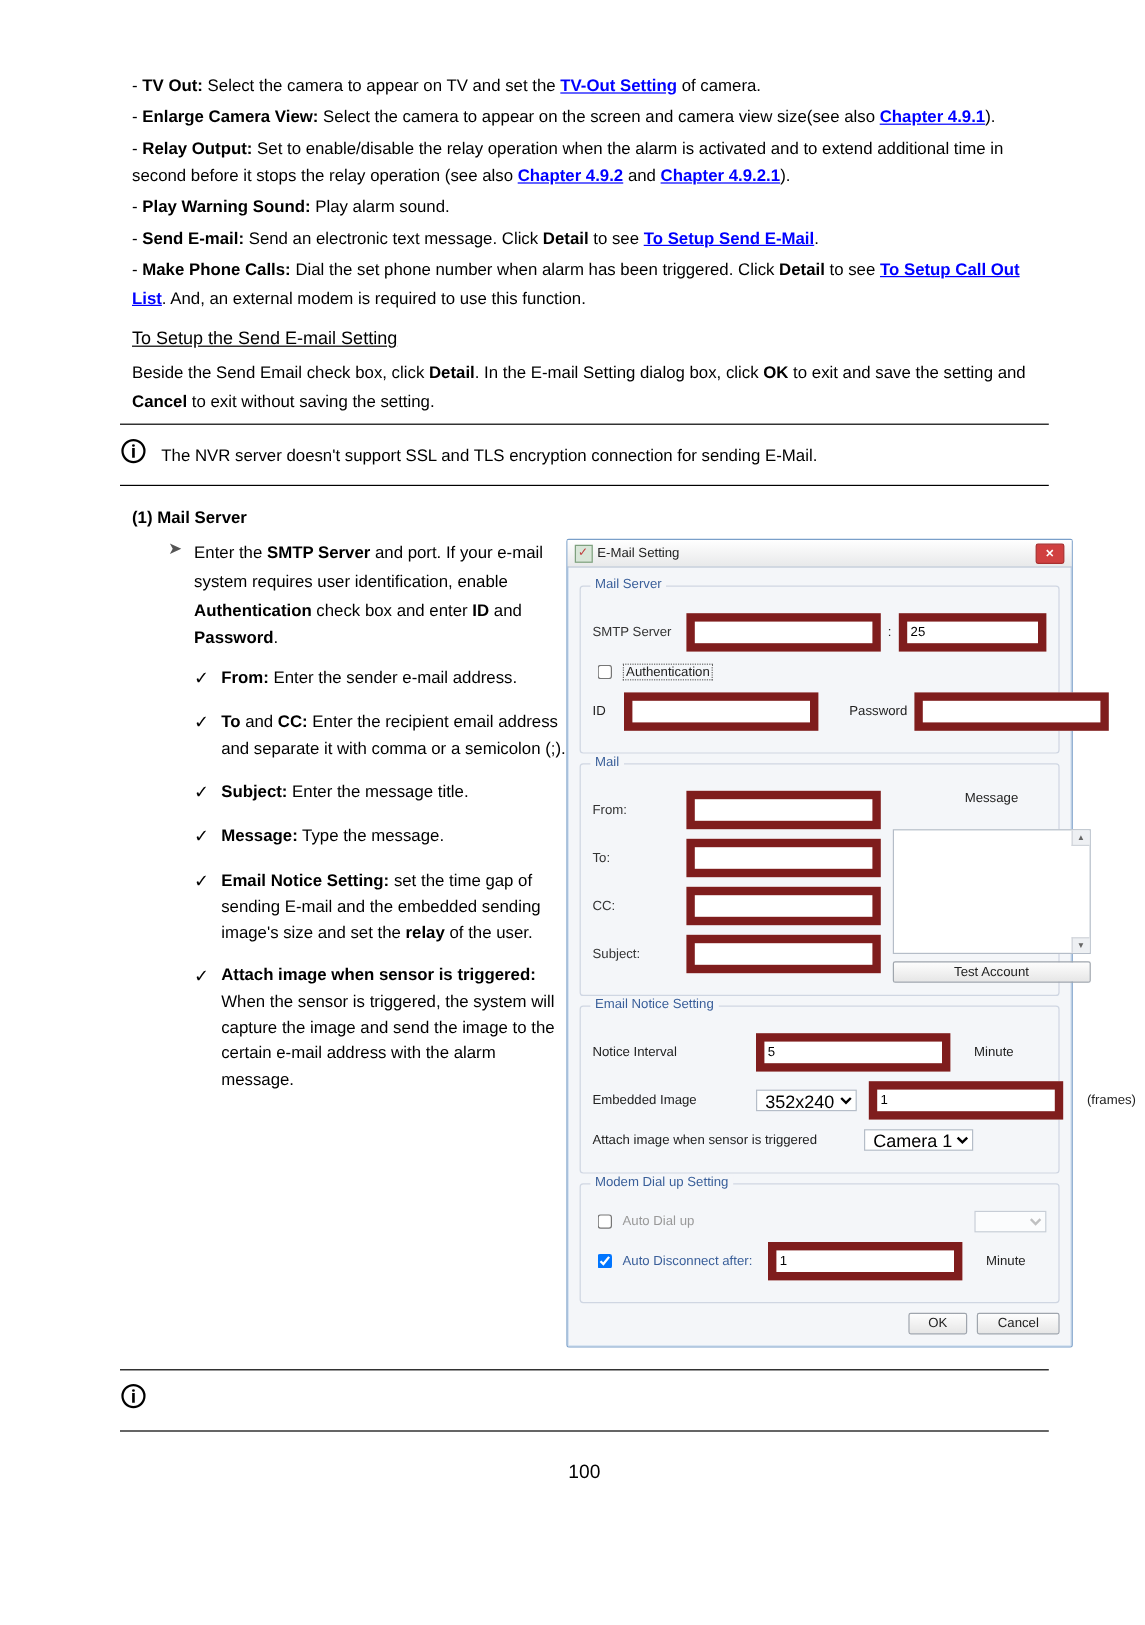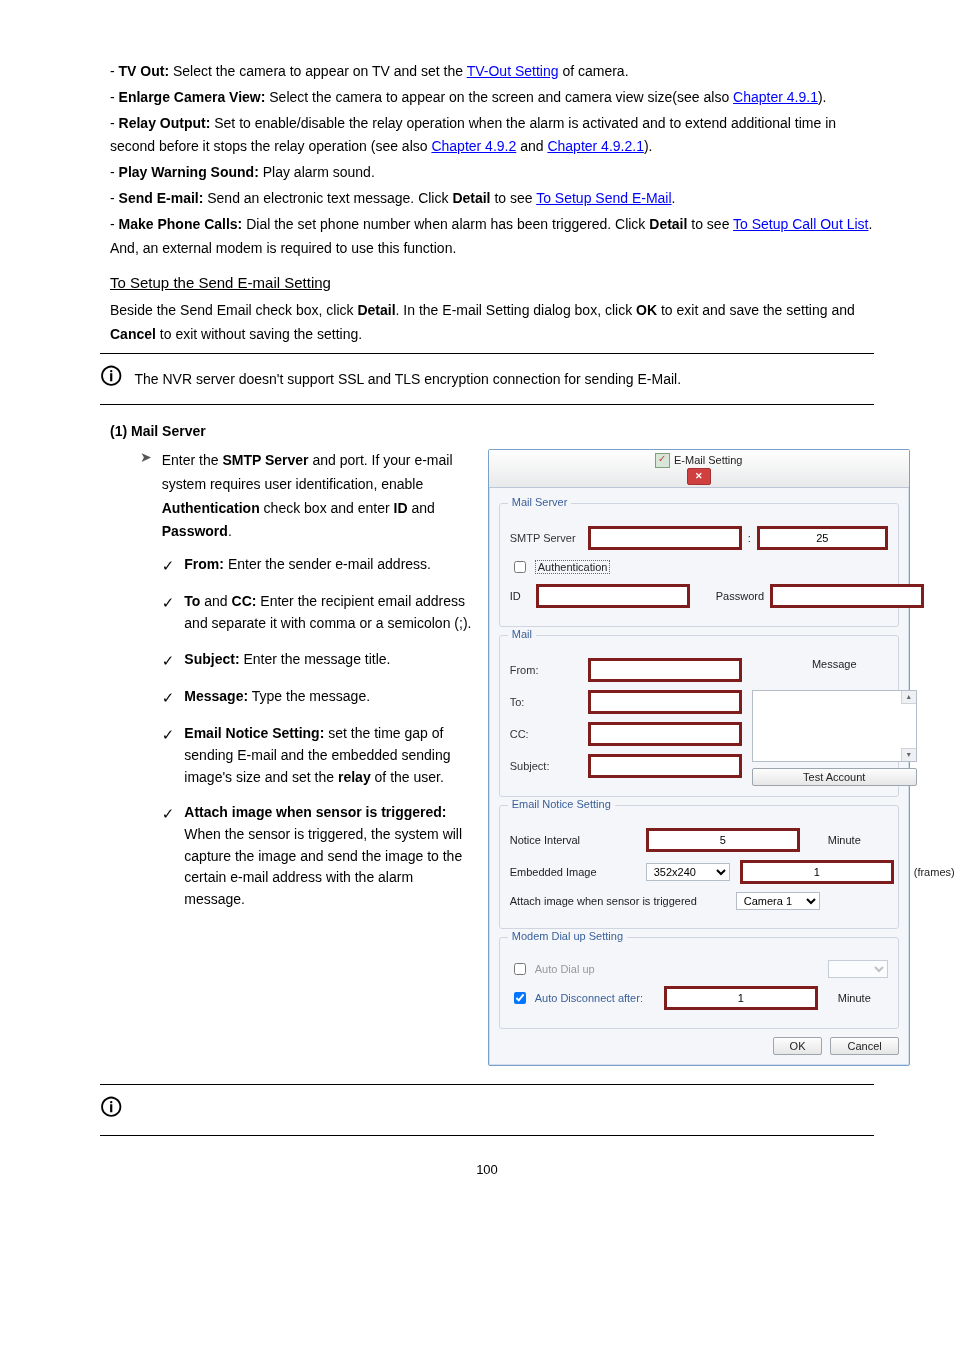--- a/index.html
+++ b/index.html
@@ -17,20 +17,21 @@
   }
   .indent-1 { margin-left: 10px; }
   .indent-2 { margin-left: 40px; }
   .para {
     line-height: 1.7;
     margin-bottom: 2px;
   }
   .link {
     color: #0000ff;
     text-decoration: underline;
+    font-weight: bold;
   }
   .section-head {
     font-size: 15px;
     text-decoration: underline;
     margin-top: 14px;
     margin-bottom: 8px;
   }
   .hr-line {
     border: none;
     border-top: 1px solid #000;
@@ -56,21 +57,21 @@
     margin-top: 6px;
   }
   .arrow-icon {
     font-size: 14px;
     margin-right: 10px;
     color:#555;
   }
   .two-col {
     display: flex;
     align-items: flex-start;
-    gap: 16px;
+    gap: 0;
   }
   .left-col {
     flex: 0 0 310px;
   }
   .right-col {
     flex: 1;
   }
   .check-list {
     list-style: none;
     padding: 0;
@@ -97,21 +98,20 @@
     background: #f4f6f9;
     box-shadow: 0 0 0 1px #cfdff0 inset;
   }
   .dlg-title {
     background: linear-gradient(#fff,#e8e9ea);
     border-bottom: 1px solid #bcc6d5;
     padding: 3px 6px 2px 6px;
     display:flex;
     align-items:center;
     justify-content: space-between;
-    flex-direction: column;
   }
   .dlg-title .t-left { display:flex; align-items:center; gap:4px;}
   .dlg-close {
     background:#d04040; color:#fff;
     width:22px; height:15px; border-radius:2px;
     display:flex; align-items:center; justify-content:center;
     font-size:9px; font-weight:bold;
     border:1px solid #a83030;
   }
   .dlg-body { padding: 15px 10px 10px 10px;}
@@ -129,43 +129,42 @@
     color:#3a5f9a;
   }
   .row {
     display:flex;
     align-items:center;
     gap:6px;
     margin-bottom:8px;
   }
   .lbl { flex:0 0 72px; color:#333;}
   .txt {
-    border:3px solid #7f1d1d;
+    border:7px solid #7f1d1d;
     height:16px;
     background:#fff;
     padding:1px 3px;
     font-size:11px;
-    text-align:center;
   }
   .row .txt { flex:1;}
   .small-txt { width:28px; flex:0 0 28px;}
   .chk { width:12px; height:12px;}
   .btn {
     background: linear-gradient(#fdfdfd,#e6e6e6);
     border:1px solid #9fa5ad;
     border-radius:2px;
     padding:2px 16px;
     font-size:11px;
     color:#222;
   }
   .select {
     border:1px solid #b5bdc8;
     background:#fff;
     height:18px;
-    font-size:11px;
+    font-size:15px;
     padding-left:3px;
   }
   .msg-box {
     border:1px solid #b5bdc8;
     background:#fff;
     height:86px;
     flex:1;
     position:relative;
   }
   .msg-box .sc-up, .msg-box .sc-dn {
@@ -175,21 +174,21 @@
     font-size:8px; color:#666;
   }
   .msg-box .sc-up{top:0; border-bottom:1px solid #d0d4da;}
   .msg-box .sc-dn{bottom:0; border-top:1px solid #d0d4da;}
   .footer-btns {
     display:flex; justify-content:flex-end; gap:8px;
     margin-top:4px;
   }
   .page-num {
     text-align:center;
-    font-size:13px;
+    font-size:16px;
     margin-top:26px;
   }
   .dotted-box {
     border:1px dotted #666;
     padding:0 2px;
   }
   .app-icon {
     width:13px; height:13px;
     background:#d8e6d8;
     border:1px solid #7fa07f;

